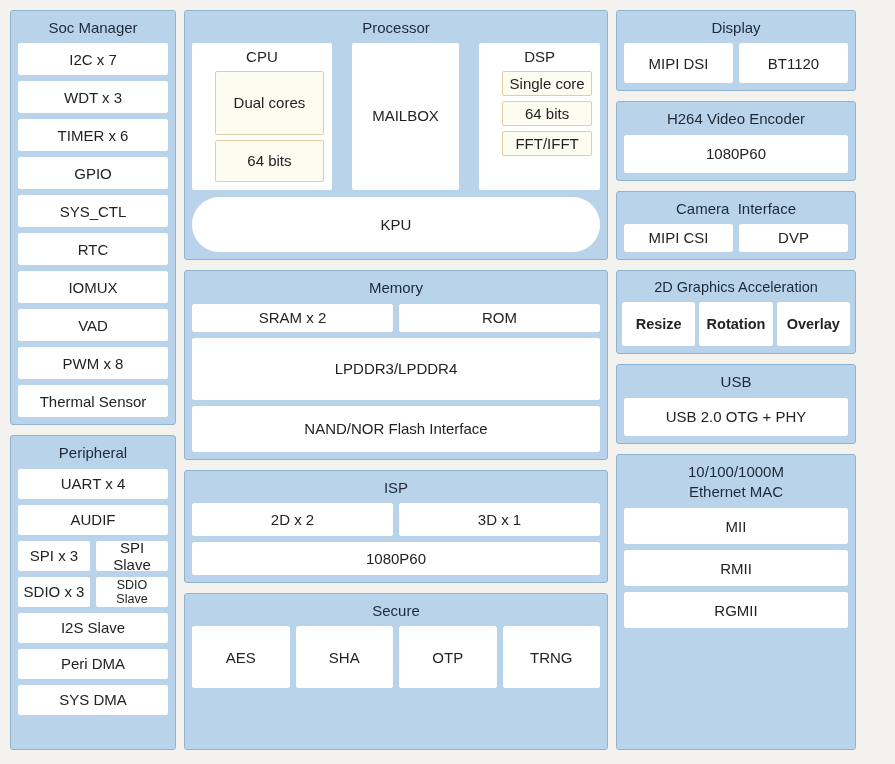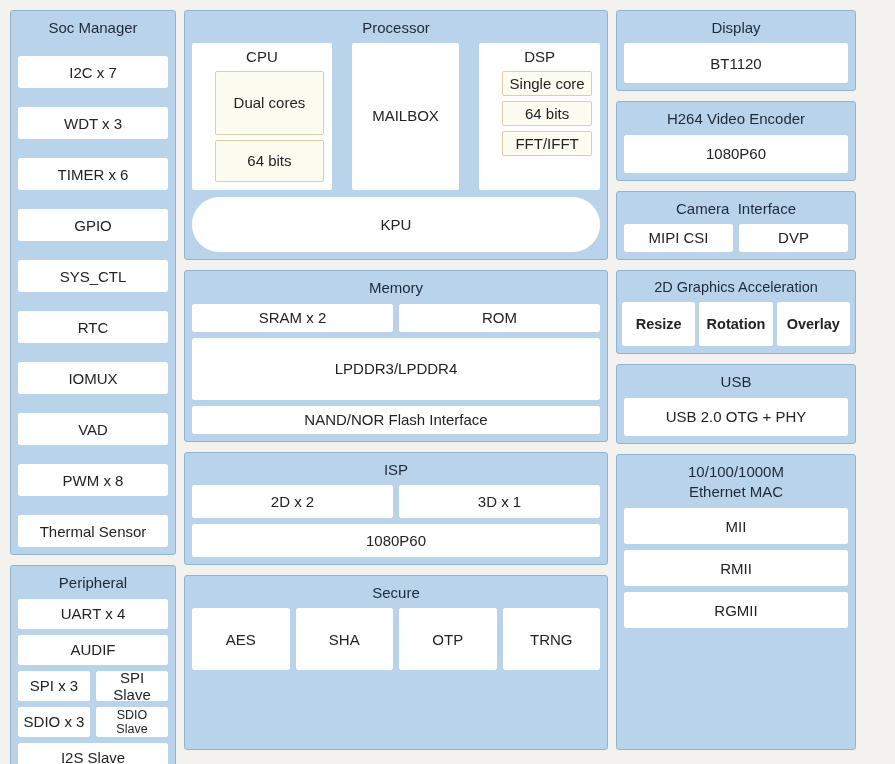--- a/index.html
+++ b/index.html
@@ -115,35 +115,35 @@
     padding-bottom: 6px;
   }
   .unit-body {
     display: flex;
     flex-direction: column;
     gap: 5px;
     flex: 1;
   }
 
   
-  .soc-item { height: 32px; margin-top: 13px; }
+  .soc-item { height: 32px; }
   .periph-item { height: 30px; }
 
   .proc-top { display: flex; gap: 20px; height: 147px; }
   .proc-cpu { width: 146px; }
   .proc-mail { width: 112px; align-items: center; justify-content: center; }
   .proc-dsp { width: 126px; }
   .kpu { height: 55px; margin-top: 7px; border-radius: 27px; }
 
   .sub-tall { flex: 1.6; }
   .sub-short { flex: 1; }
 
   .mem-big { height: 62px; }
   .mem-row { height: 24px; }
-  .mem-flash { height: 28px; }
+  .mem-flash { height: 46px; }
 
   .isp-row { height: 33px; }
   .isp-wide { height: 33px; }
 
   .secure-box { height: 62px; }
 
   .disp-box { height: 40px; }
   .h264-box { height: 38px; }
   .cam-box { height: 24px; }
   .gfx-box { height: 44px; font-size: 14.5px; font-weight: bold; }
@@ -263,20 +263,21 @@
     </div>
 
   </div>
 
   <div class="column col-right">
 
     <div class="panel" style="flex:0 0 auto;">
       <div class="panel-title">Display</div>
       <div class="panel-body">
         <div class="row">
+          <div class="box disp-box">MIPI DSI</div>
           <div class="box disp-box">BT1120</div>
         </div>
       </div>
     </div>
 
     <div class="panel" style="flex:0 0 auto;">
       <div class="panel-title">H264 Video Encoder</div>
       <div class="panel-body">
         <div class="box h264-box">1080P60</div>
       </div>

